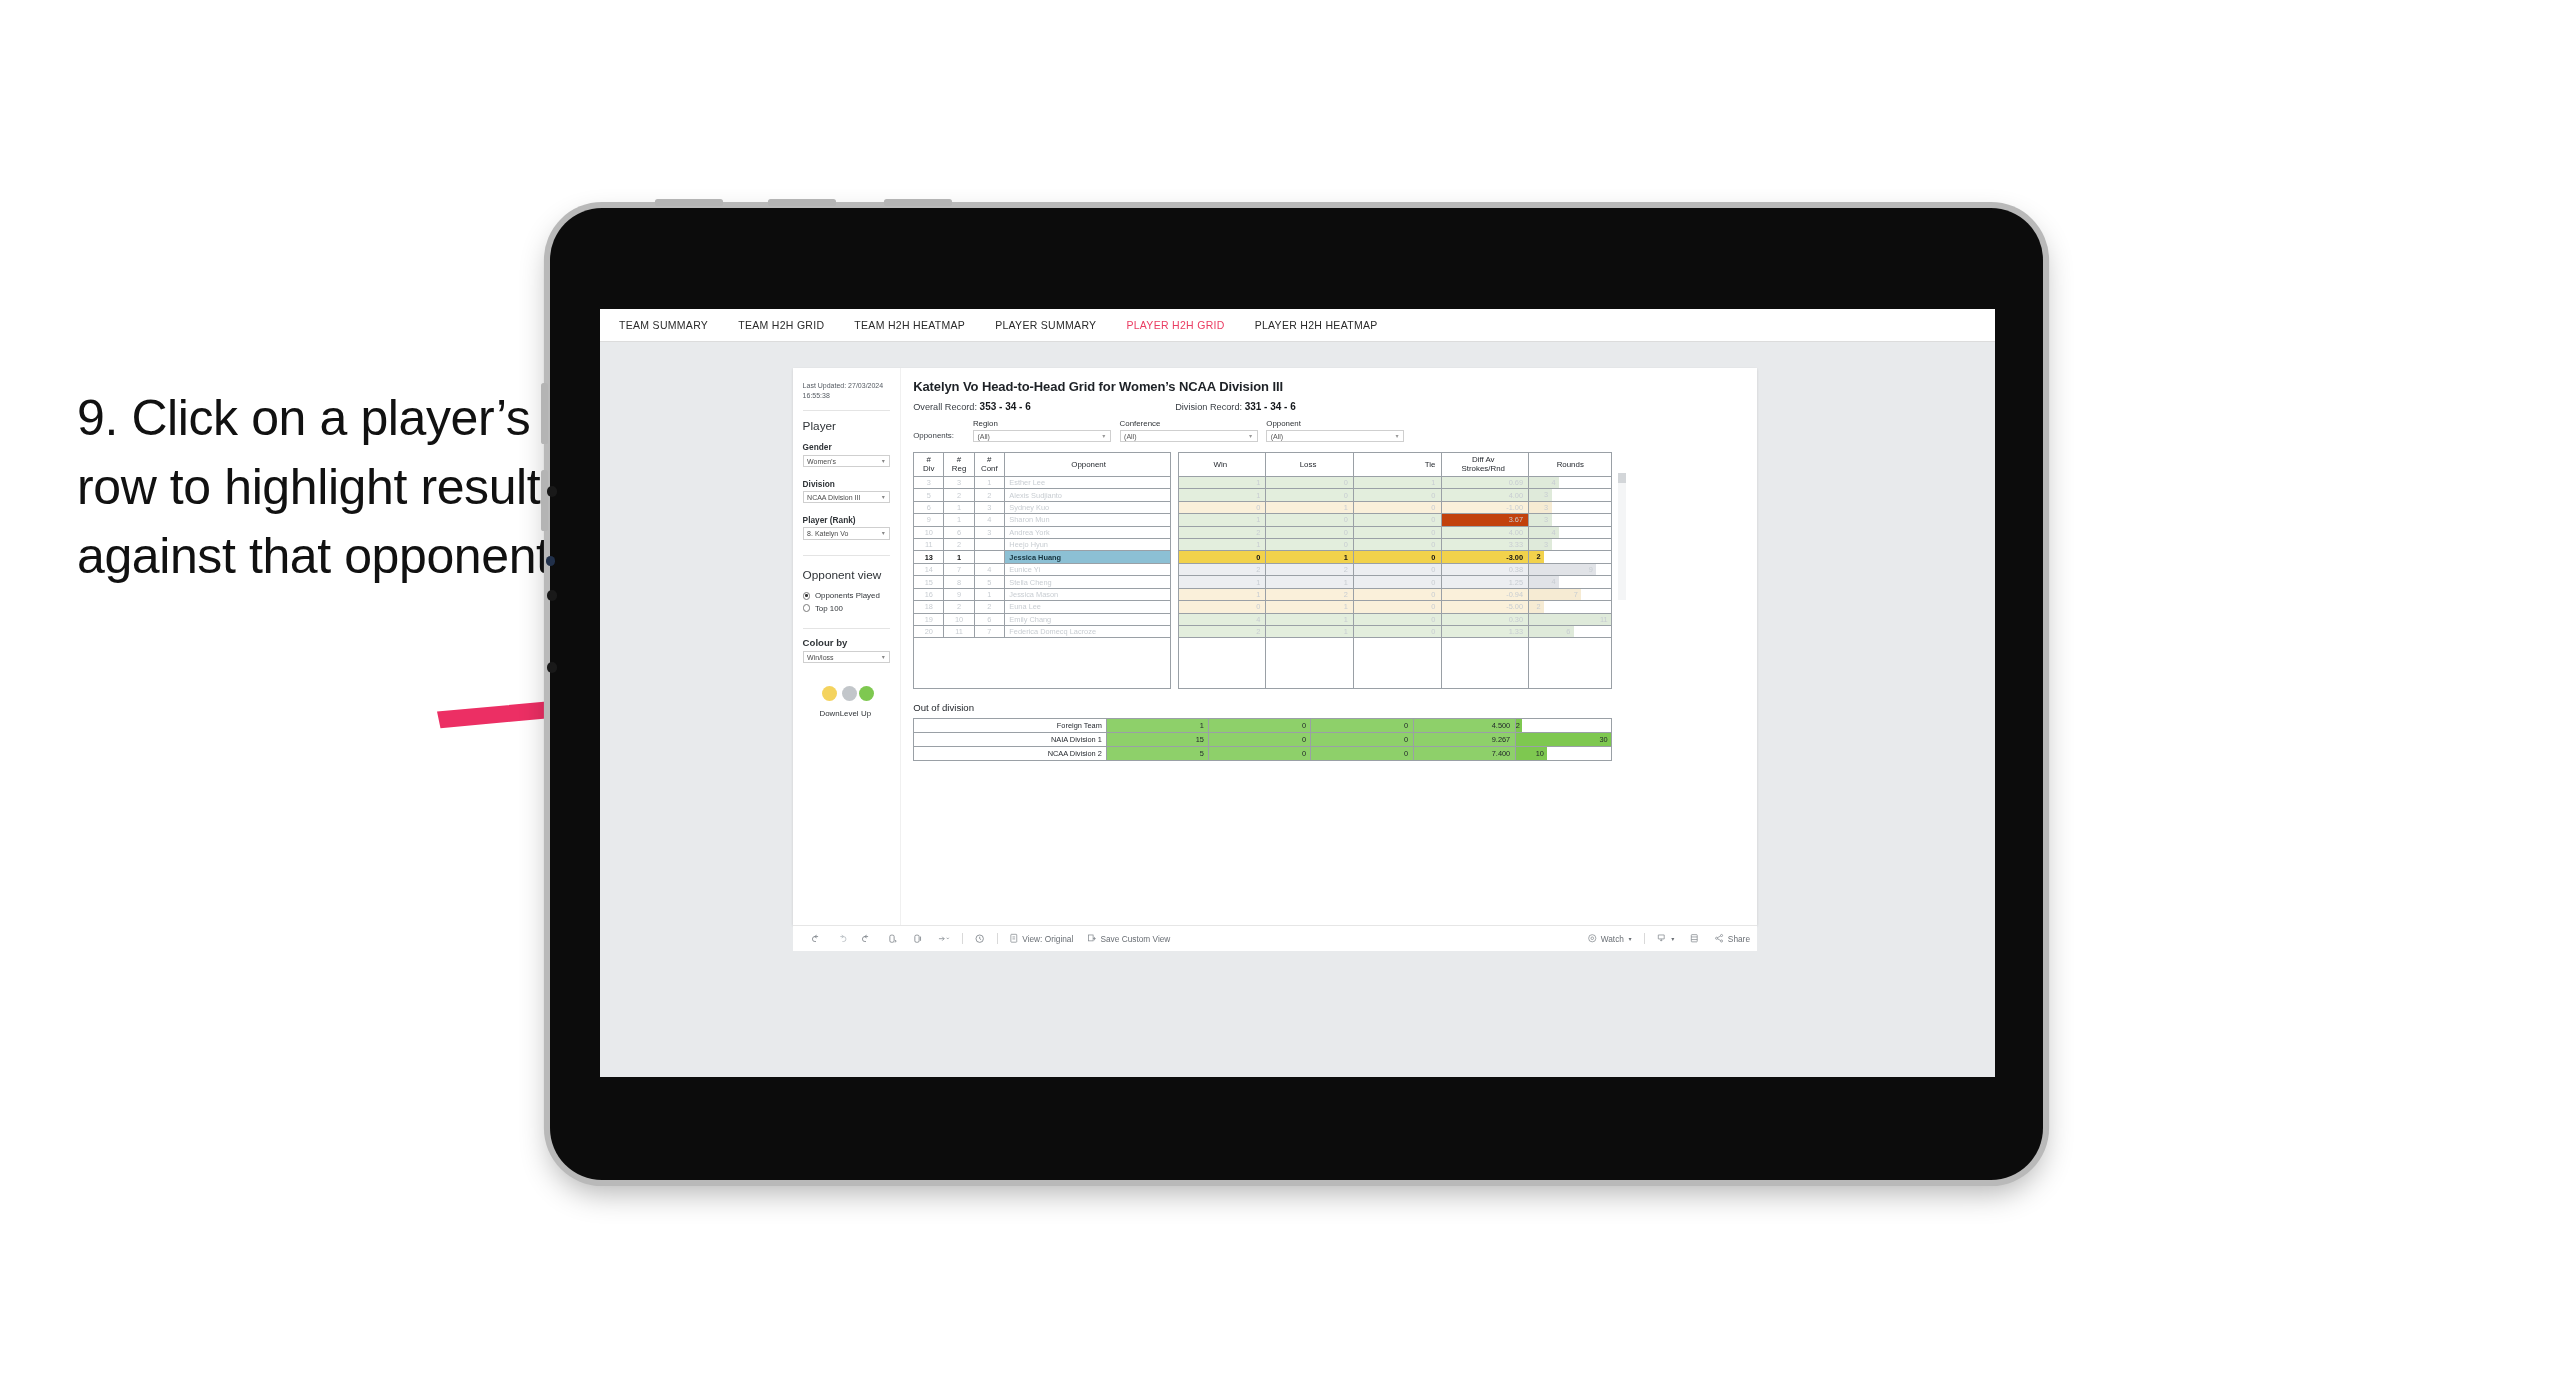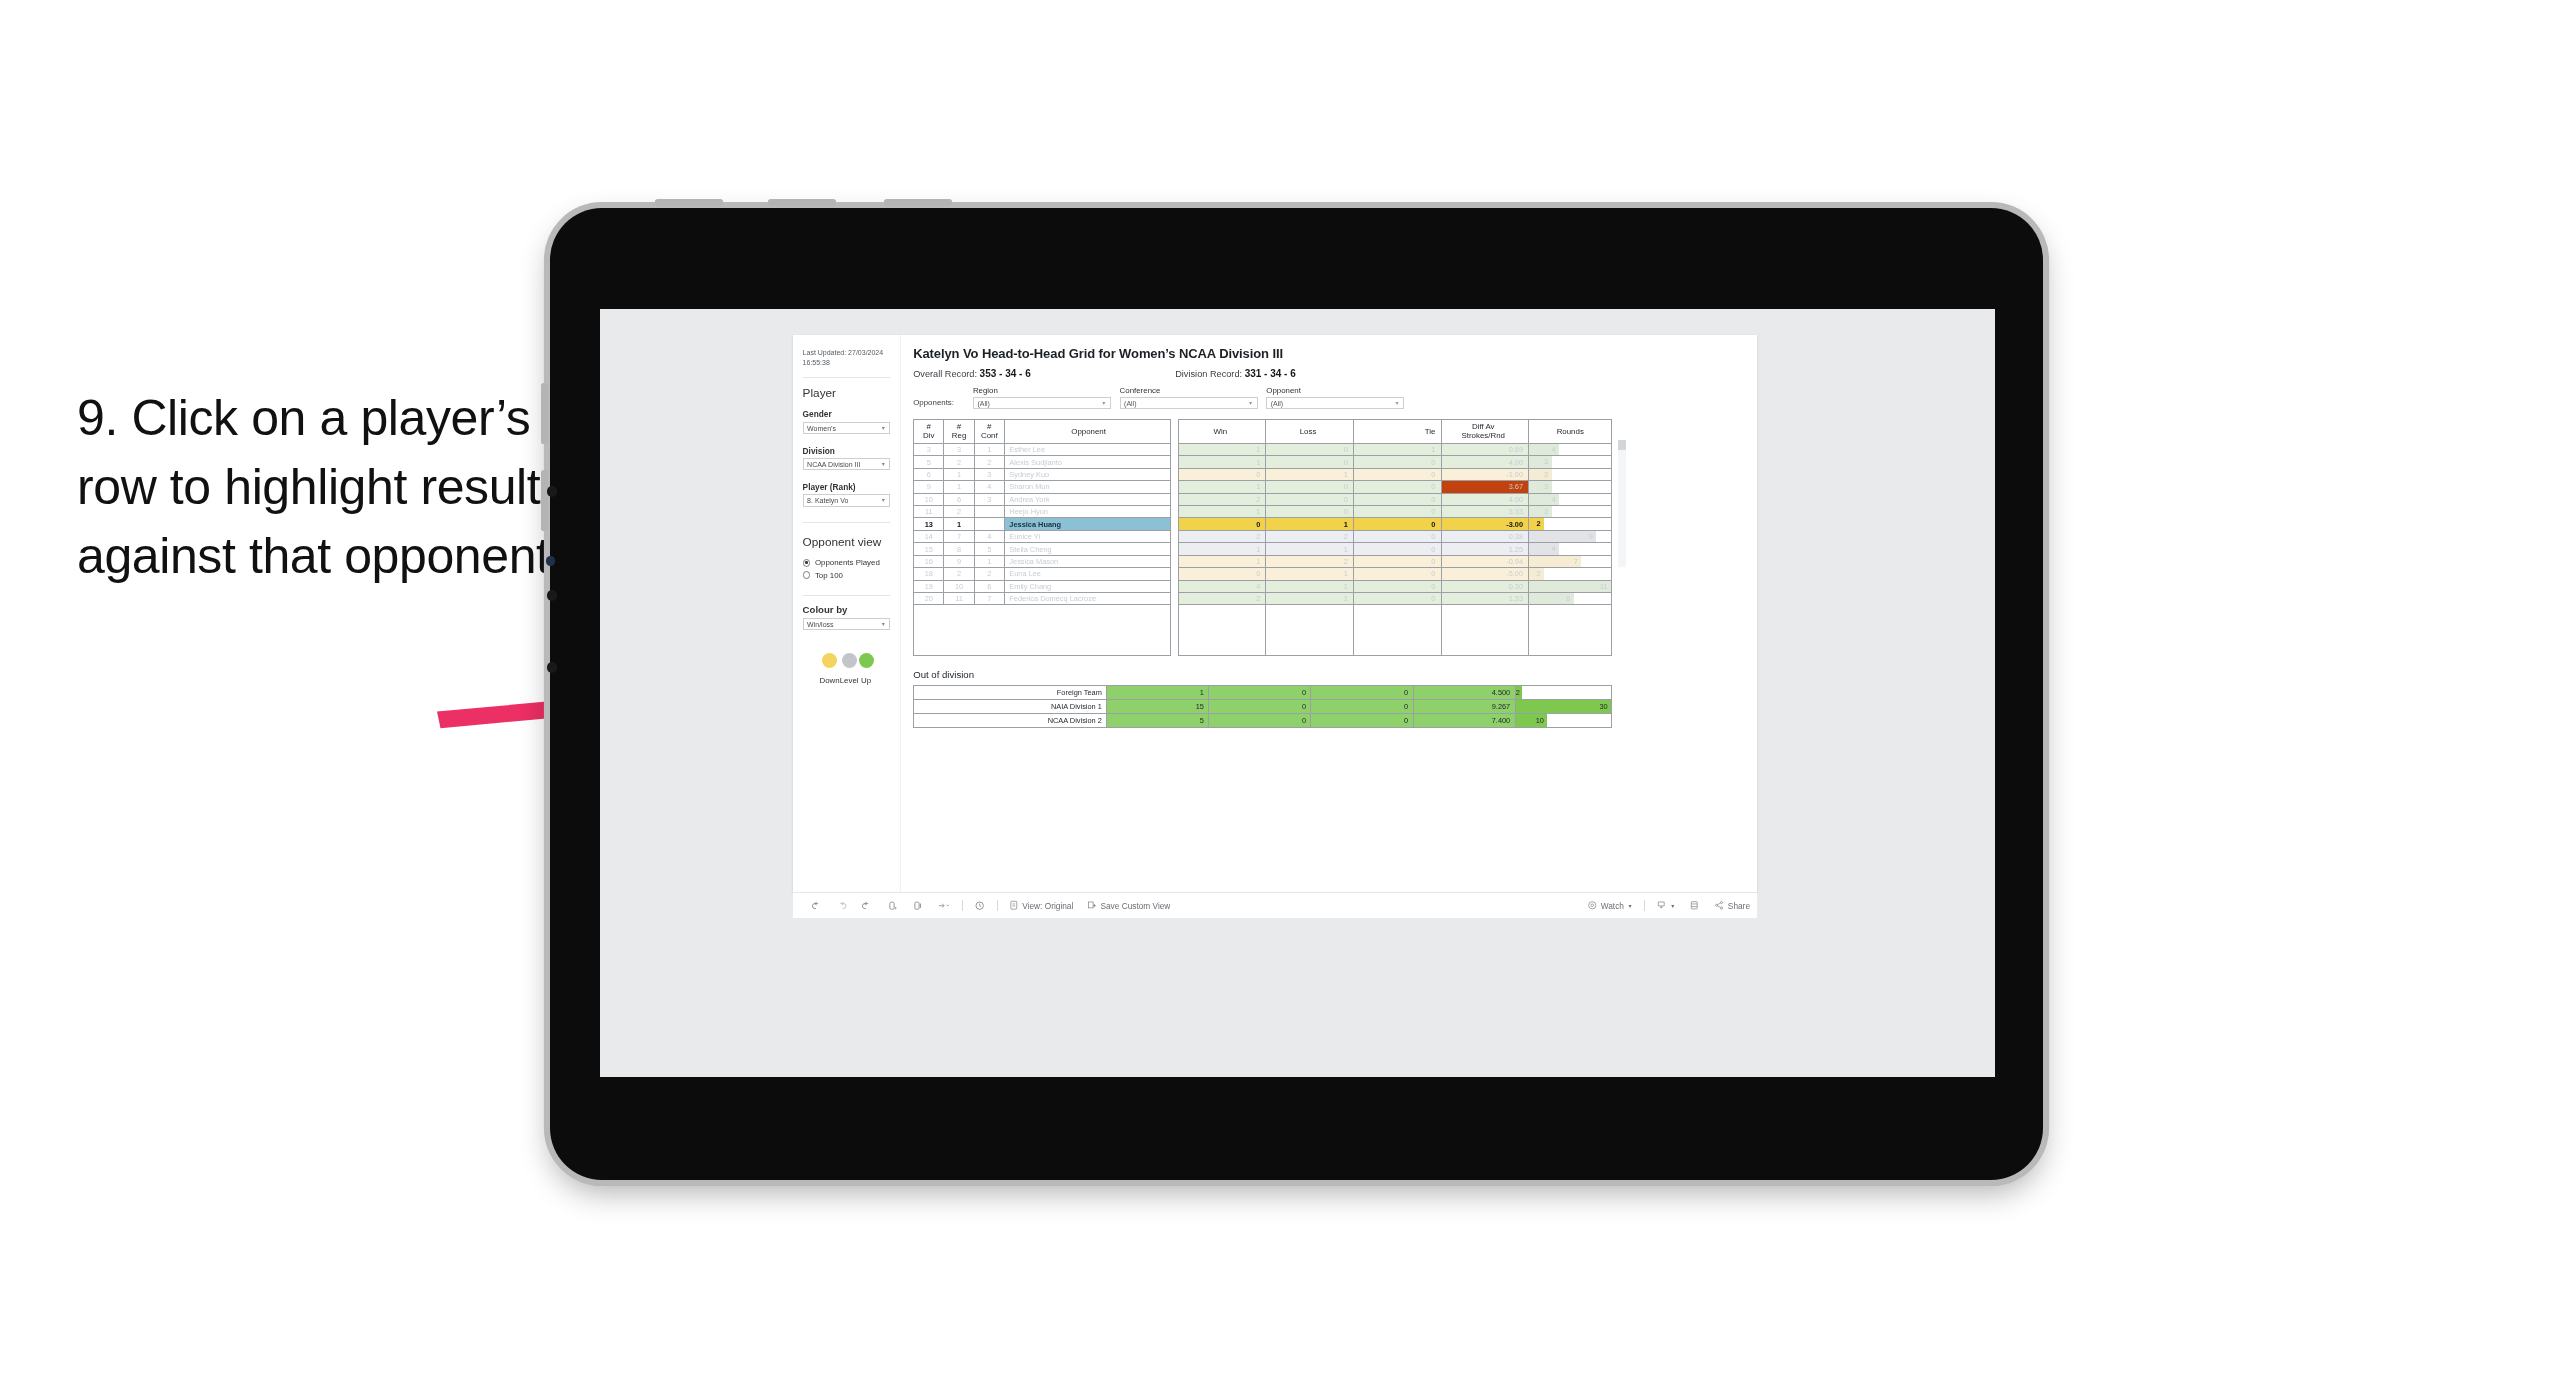--- a/index.html
+++ b/index.html
@@ -184,20 +184,28 @@
   <div class="dev-btn dev-left-1"></div>
   <div class="dev-btn dev-left-2"></div>
   <div class="dot" style="top:278px"></div>
   <div class="dot-cam" style="top:348px"></div>
   <div class="dot" style="top:382px"></div>
   <div class="dot" style="top:454px"></div>
 
   <div id="screen">
 
 
+    <div id="subnav">
+      <a>TEAM SUMMARY</a>
+      <a>TEAM H2H GRID</a>
+      <a>TEAM H2H HEATMAP</a>
+      <a>PLAYER SUMMARY</a>
+      <a class="active">PLAYER H2H GRID</a>
+      <a>PLAYER H2H HEATMAP</a>
+    </div>
 
     <div id="workspace">
       <div id="card">
 
         <div id="panel">
           <div class="lastupd">Last Updated: 27/03/2024 16:55:38</div>
           <div class="pdiv"></div>
           <div class="ptitle">Player</div>
 
           <div class="plabel">Gender</div>

